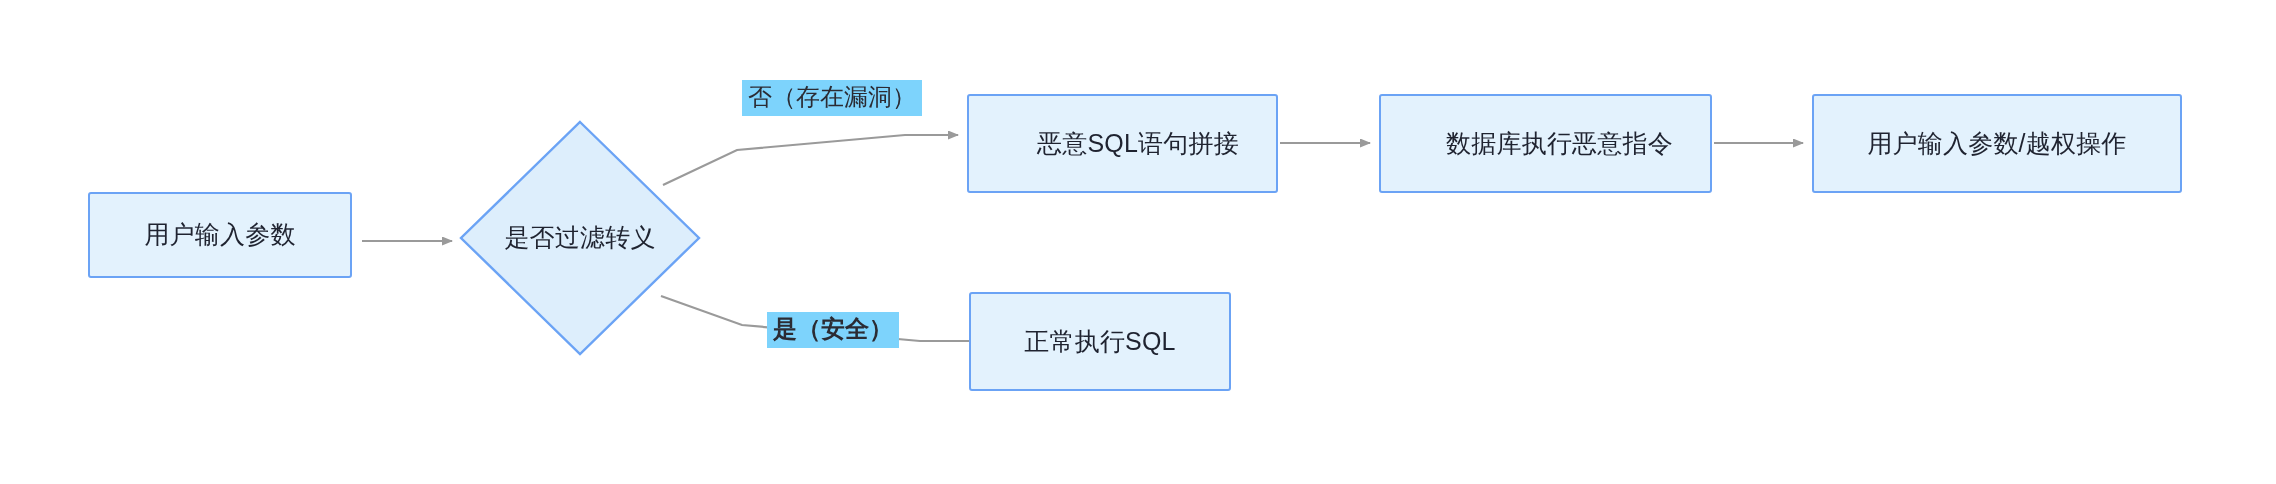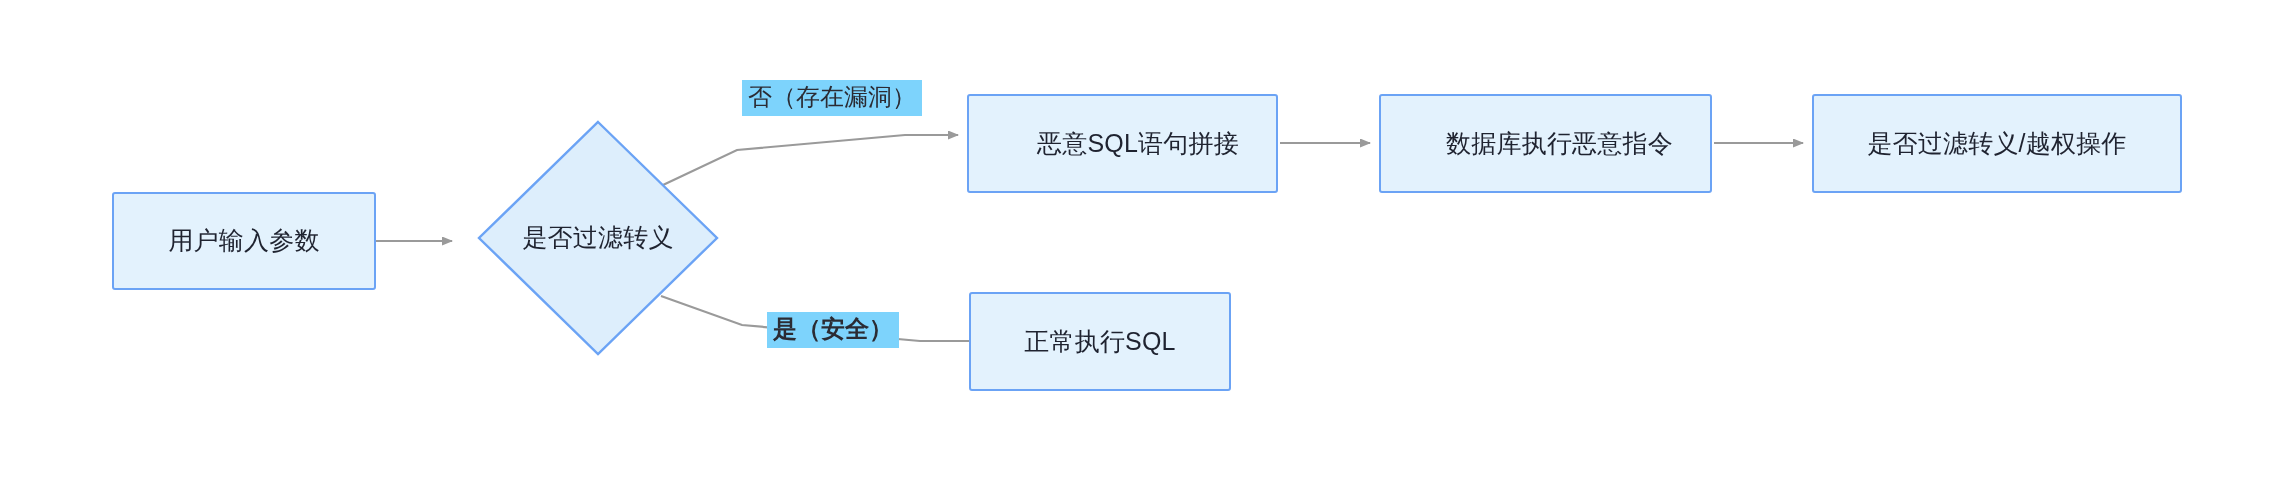--- a/index.html
+++ b/index.html
@@ -84,41 +84,41 @@
 
     <path d="M 663 185 L 737 150 L 905 135 L 958 135" fill="none" stroke="#9a9a9a" stroke-width="2.2" marker-end="url(#arrowhead)"></path>
 
     <path d="M 661 296 L 742 325 L 920 341 L 994 341" fill="none" stroke="#9a9a9a" stroke-width="2.2" marker-end="url(#arrowhead)"></path>
 
     <line x1="1280" y1="143" x2="1370" y2="143" stroke="#9a9a9a" stroke-width="2.2" marker-end="url(#arrowhead)"></line>
 
     <line x1="1714" y1="143" x2="1803" y2="143" stroke="#9a9a9a" stroke-width="2.2" marker-end="url(#arrowhead)"></line>
   </svg>
 
-  <div class="node node-rect" style="left:112px; top:192px; width:264px; height:98px;">
+  <div class="node node-rect" style="left:88px; top:192px; width:264px; height:86px;">
     <span>用户输入参数</span>
   </div>
 
-  <div class="node node-diamond" style="left:477px; top:120px; width:242px; height:236px;">
+  <div class="node node-diamond" style="left:459px; top:120px; width:242px; height:236px;">
     <svg class="diamond-shape" viewBox="0 0 242 236" preserveAspectRatio="none" xmlns="http://www.w3.org/2000/svg">
       <polygon points="121,2 240,118 121,234 2,118" fill="#ddeefc" stroke="#6ba3f5" stroke-width="2.4"></polygon>
     </svg>
     <span class="diamond-label">是否过滤转义</span>
   </div>
 
   <div class="node node-rect" style="left:967px; top:94px; width:311px; height:99px;padding-left:31px;">
     <span>恶意SQL语句拼接</span>
   </div>
 
   <div class="node node-rect" style="left:1379px; top:94px; width:333px; height:99px;padding-left:28px;">
     <span>数据库执行恶意指令</span>
   </div>
 
   <div class="node node-rect" style="left:1812px; top:94px; width:370px; height:99px;">
-    <span>是否过滤转义/越权操作</span>
+    <span>用户输入参数/越权操作</span>
   </div>
 
   <div class="node node-rect" style="left:969px; top:292px; width:262px; height:99px;">
     <span>正常执行SQL</span>
   </div>
 
   <div class="edge-label" style="left:742px; top:80px;">否（存在漏洞）</div>
 
   <div class="edge-label" style="left:767px; top:312px;font-weight:bold;">是（安全）</div>
 

